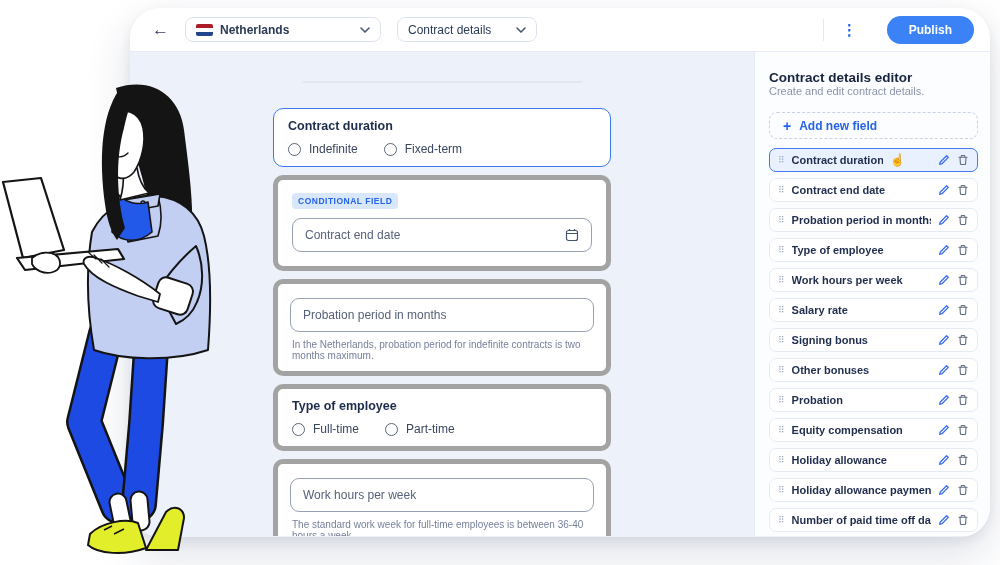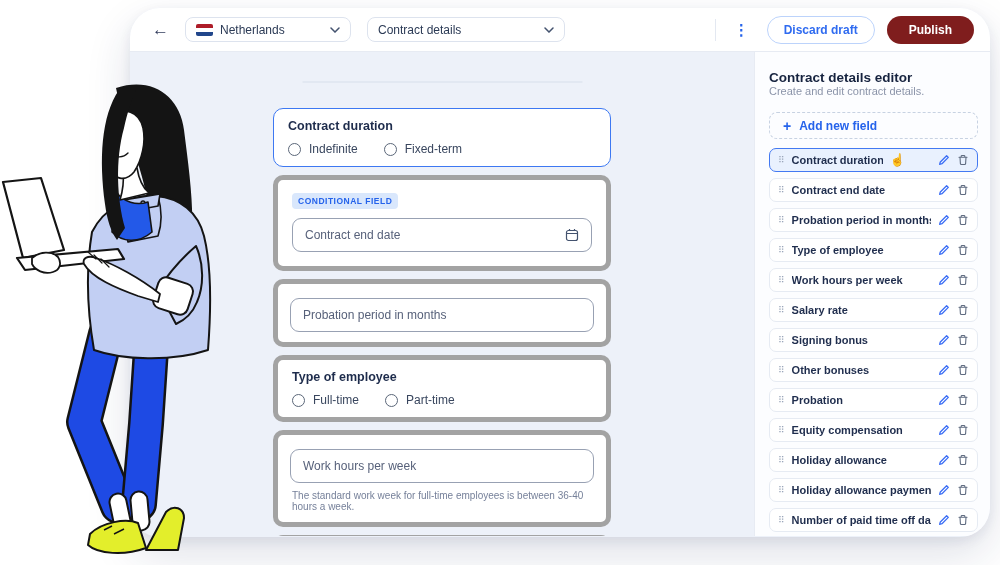--- a/index.html
+++ b/index.html
@@ -12,32 +12,32 @@
     box-shadow:0 18px 45px rgba(25,40,90,.14), 0 4px 12px rgba(25,40,90,.08); }
 
   
   .topbar { height:44px; background:#fff; border-bottom:1px solid #e7ebf3;
     display:flex; align-items:center; padding:0 16px; }
   .back { font-size:17px; color:#323c5c; font-weight:bold; cursor:pointer; margin-left:6px; }
   .tb-select { display:flex; align-items:center; gap:7px; border:1px solid #dde3ee;
     border-radius:8px; background:#fff; height:25px; padding:0 10px; margin-left:16px;
     font-size:12px; color:#2b3a55; cursor:pointer; }
   .tb-select .grow { flex:1; }
-  .tb-select.country { width:166px; }
-  .tb-select.template { width:198px; }
+  .tb-select.country { width:196px;font-weight:bold; }
+  .tb-select.template { width:140px; }
   .flag { width:17px; height:12px; border-radius:2px; overflow:hidden; display:flex;
     flex-direction:column; box-shadow:0 0 0 1px rgba(0,0,0,.08) inset; }
   .flag span { flex:1; display:block; }
   .spacer { flex:1; }
   .vdiv { width:1px; height:22px; background:#e3e8f1; }
   .kebab { color:#2563eb; font-size:15px; font-weight:bold; padding:0 18px; cursor:pointer; }
   .btn-discard { border:1px solid #bcd3fb; background:#fff; color:#2f6bf0; font-size:12px;
     font-weight:600; border-radius:999px; padding:6px 16px; cursor:pointer;
     font-family:inherit; }
-  .btn-publish { border:none; background:#7f1d1d; color:#fff; font-size:12px; font-weight:600;
+  .btn-publish { border:none; background:#3b82f6; color:#fff; font-size:12px; font-weight:600;
     border-radius:999px; padding:7px 22px; margin-left:12px; cursor:pointer;
     font-family:inherit; }
 
   
   .content { display:flex; height:484px; }
   .builder-area { flex:1; overflow:hidden; display:flex; flex-direction:column; align-items:center; }
 
   .tabs { margin-top:29px; display:flex; border:1px solid #e2e8f2; background:#fff;
     border-radius:999px; overflow:hidden; height:22px; }
   .tab { width:93px; display:flex; align-items:center; justify-content:center;
@@ -109,21 +109,20 @@
     <div class="tb-select template">
       <span class="grow">Contract details</span>
       <svg width="10" height="6">
           <path d="M1 1 L5 5 L9 1" stroke="#44536f" stroke-width="1.5" fill="none" stroke-linecap="round"></path>
         </svg>
     </div>
 
     <span class="spacer"></span>
     <span class="vdiv"></span>
     <span class="kebab">⋮</span>
-    <button class="btn-discard">Discard draft</button>
     <button class="btn-publish">Publish</button>
   </div>
 
   <div class="content">
 
     <div class="builder-area">
 
       <div class="tabs">
         <div class="tab active">Builder</div>
         <div class="tab">Conditionals</div>
@@ -156,20 +155,21 @@
               <line x1="4.5" y1="1" x2="4.5" y2="3" stroke="#44536f" stroke-width="1.2"></line>
               <line x1="9.5" y1="1" x2="9.5" y2="3" stroke="#44536f" stroke-width="1.2"></line>
             </svg>
           </div>
         </div>
 
         <div class="card" style="padding:12px 12px 10px;">
           <div class="input">
             <span class="grow">Probation period in months</span>
           </div>
+          <div class="helper">In the Netherlands, probation period for indefinite contracts is two months maximum.</div>
         </div>
 
         <div class="card">
           <div class="fld-label">Type of employee</div>
           <div class="radio-row">
               <div class="radio-opt">
     <span class="radio-circle"></span>
     <span>Full-time</span>
   </div>
               <div class="radio-opt">

